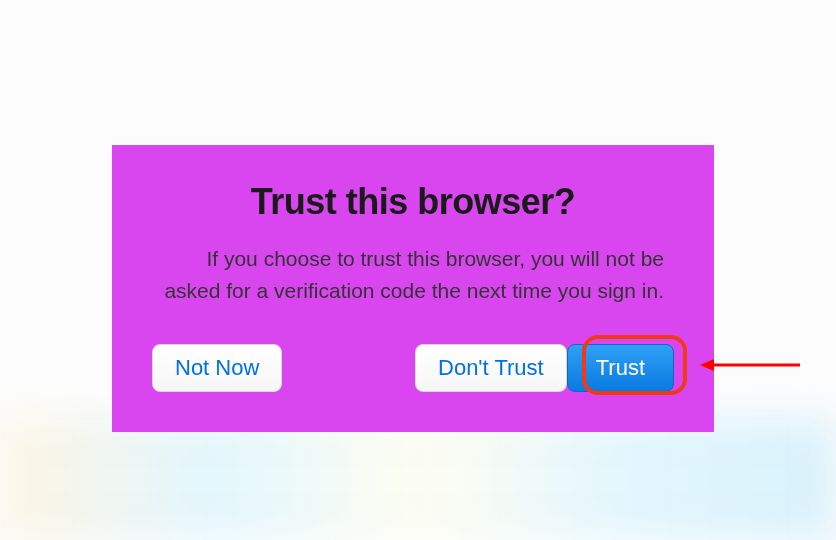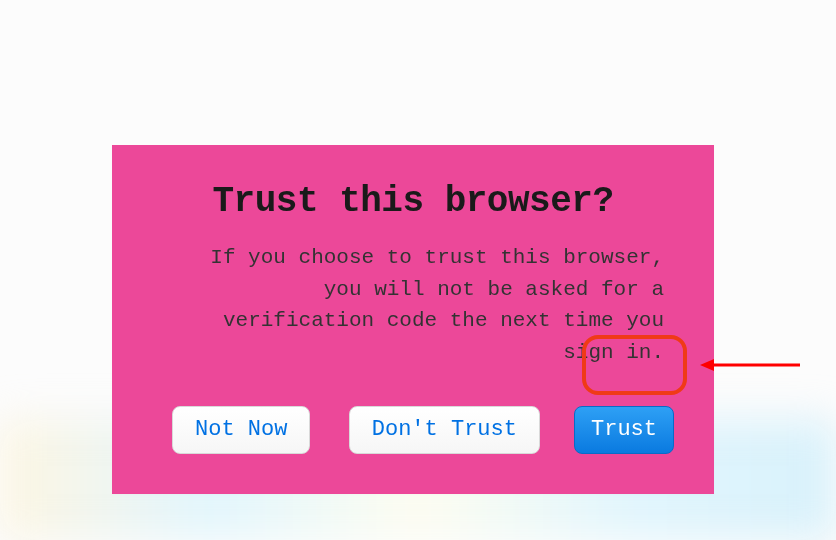--- a/index.html
+++ b/index.html
@@ -27,24 +27,23 @@
         rgba(255, 255, 230, 0.5) 50%, 
         rgba(200, 240, 255, 0.5) 75%, 
         rgba(180, 230, 250, 0.5) 100%);
       filter: blur(20px);
     }
     .dialog {
       position: absolute;
       left: 112px;
       top: 145px;
       width: 602px;
-      background: #ec4899;
+      background: #d946ef;
       padding: 36px 40px 40px 40px;
       box-shadow: 0 1px 3px rgba(0,0,0,0.02);
-      font-family: Liberation Mono, monospace;
     }
     .dialog-title {
       font-size: 36px;
       font-weight: 600;
       color: #1a1a1a;
       text-align: center;
       margin-bottom: 20px;
       letter-spacing: -0.5px;
     }
     .dialog-message {
@@ -55,42 +54,40 @@
       margin-bottom: 38px;
       padding: 0 10px;
     }
     .button-row {
       display: flex;
       justify-content: space-between;
       align-items: center;
     }
     .button-group-right {
       display: flex;
-      gap: 14px;
       align-items: center;
     }
     .btn {
       font-size: 22px;
       padding: 10px 22px;
       border-radius: 8px;
       border: 1px solid #d9d9d9;
       cursor: pointer;
       font-family: inherit;
       line-height: 1.2;
-      margin-left: 20px;
     }
     .btn-secondary {
       background: linear-gradient(to bottom, #ffffff, #f6f6f6);
       color: #0071e3;
     }
     .btn-primary {
       background: linear-gradient(to bottom, #2ea0f5, #0a7ae0);
       color: #ffffff;
       border: 1px solid #0a6bc7;
-      padding: 10px 16px;
+      padding: 10px 28px;
     }
     .highlight-ring {
       position: absolute;
       border: 4px solid #f03a17;
       border-radius: 16px;
       width: 105px;
       height: 60px;
       left: 582px;
       top: 335px;
       pointer-events: none;

